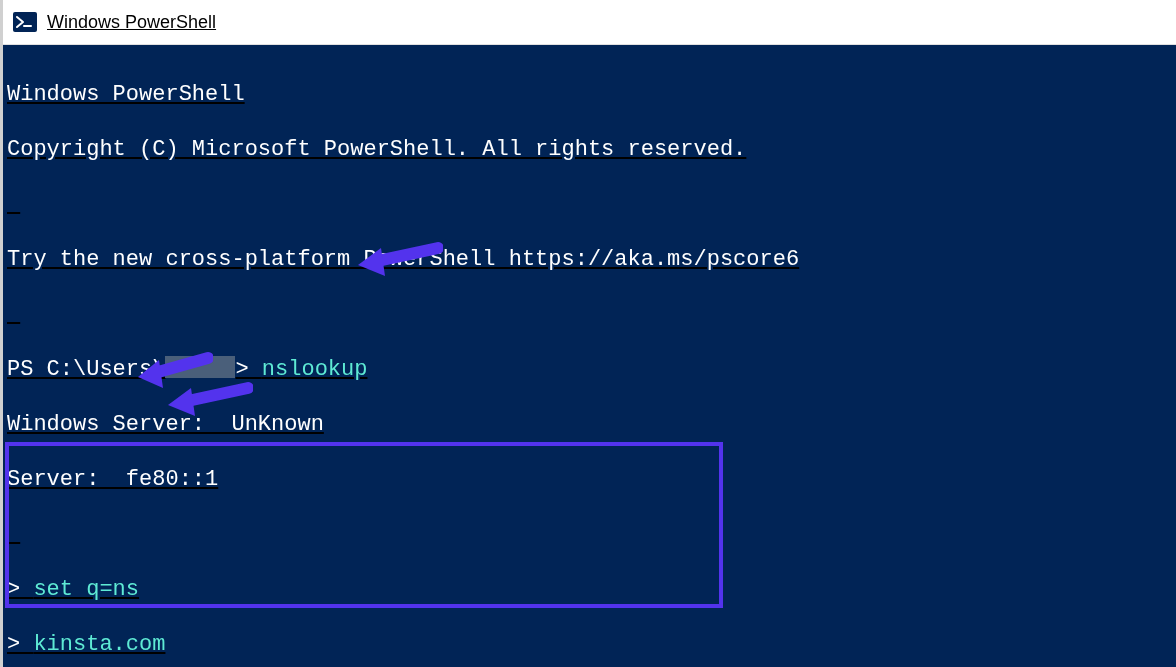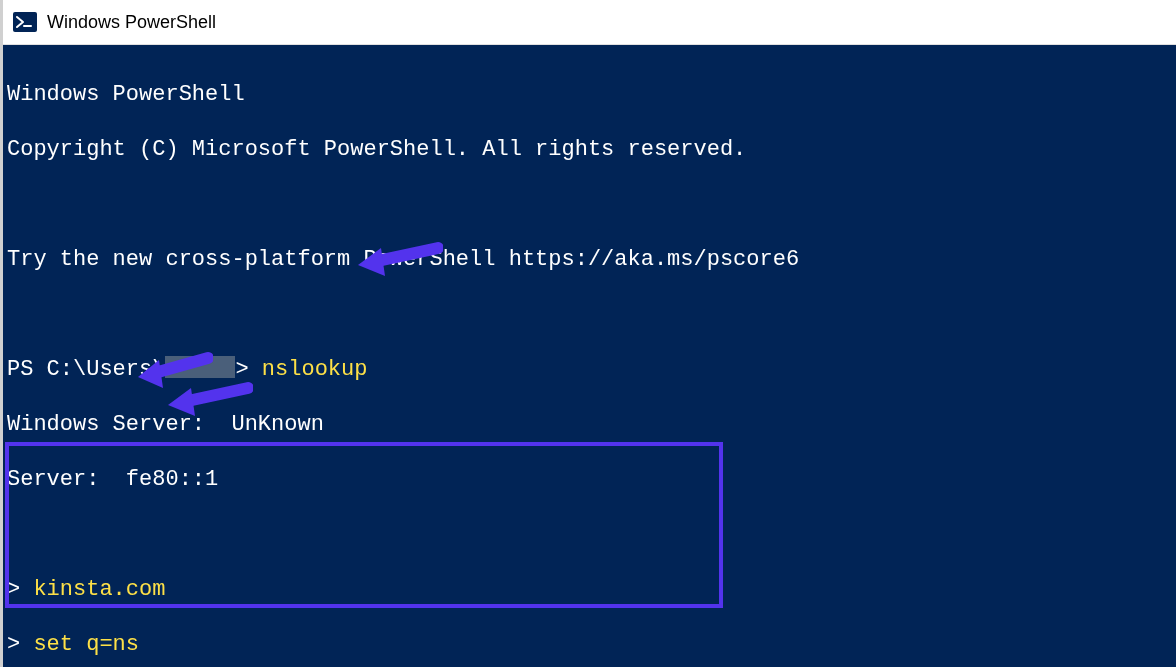--- a/index.html
+++ b/index.html
@@ -14,20 +14,21 @@
       font-family: 'Consolas', 'Courier New', monospace;
       position: relative;
     }
     .window {
       width: 1176px;
       height: 667px;
       background: #ffffff;
       display: flex;
       flex-direction: column;
       border-left: 3px solid #d0d0d0;
+      text-decoration: underline;
     }
     .title-bar {
       height: 45px;
       background: #ffffff;
       display: flex;
       align-items: center;
       padding: 0 10px;
       border-bottom: 1px solid #e0e0e0;
     }
     .app-icon {
@@ -49,21 +50,21 @@
       font-size: 22px;
       line-height: 1.25;
       overflow: hidden;
       white-space: pre;
       position: relative;
     }
     .term-line {
       position: relative;
     }
     .prompt-cmd {
-      color: #fde047;
+      color: #5eead4;
     }
     .redacted {
       display: inline-block;
       width: 70px;
       height: 22px;
       background: #4a5f7a;
       vertical-align: middle;
       margin-bottom: 4px;
     }
     .highlight-box {
@@ -97,22 +98,22 @@
   <div class="terminal">
 <div class="term-line"><span>Windows PowerShell</span></div>
 <div class="term-line"><span>Copyright (C) Microsoft PowerShell. All rights reserved.</span></div>
 <div class="term-line"> </div>
 <div class="term-line"><span>Try the new cross-platform PowerShell https://aka.ms/pscore6</span></div>
 <div class="term-line"> </div>
 <div class="term-line"><span>PS C:\Users\</span><span class="redacted"></span><span>&gt; </span><span class="prompt-cmd">nslookup</span></div>
 <div class="term-line"><span>Windows Server:  UnKnown</span></div>
 <div class="term-line"><span>Server:  fe80::1</span></div>
 <div class="term-line"> </div>
+<div class="term-line"><span>&gt; </span><span class="prompt-cmd">set q=ns</span></div>
 <div class="term-line"><span>&gt; </span><span class="prompt-cmd">kinsta.com</span></div>
-<div class="term-line"><span>&gt; </span><span class="prompt-cmd">set q=ns</span></div>
 
 
 
 
 
 
 
 
 
     <div class="highlight-box" style="left:2px; top:397px; width:718px; height:166px;"></div>

